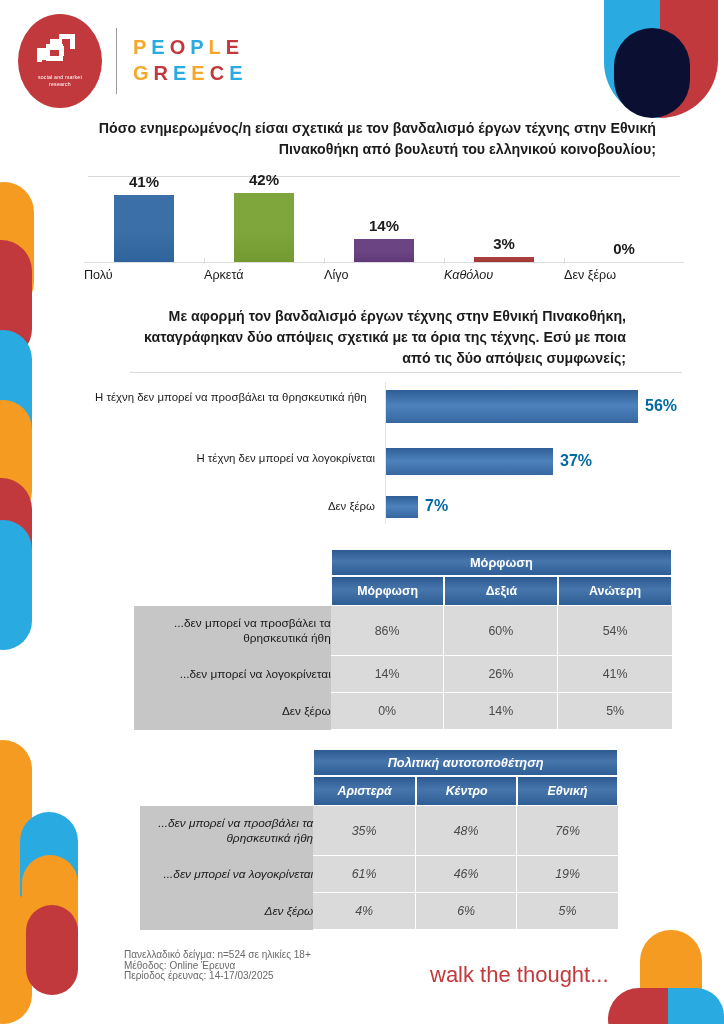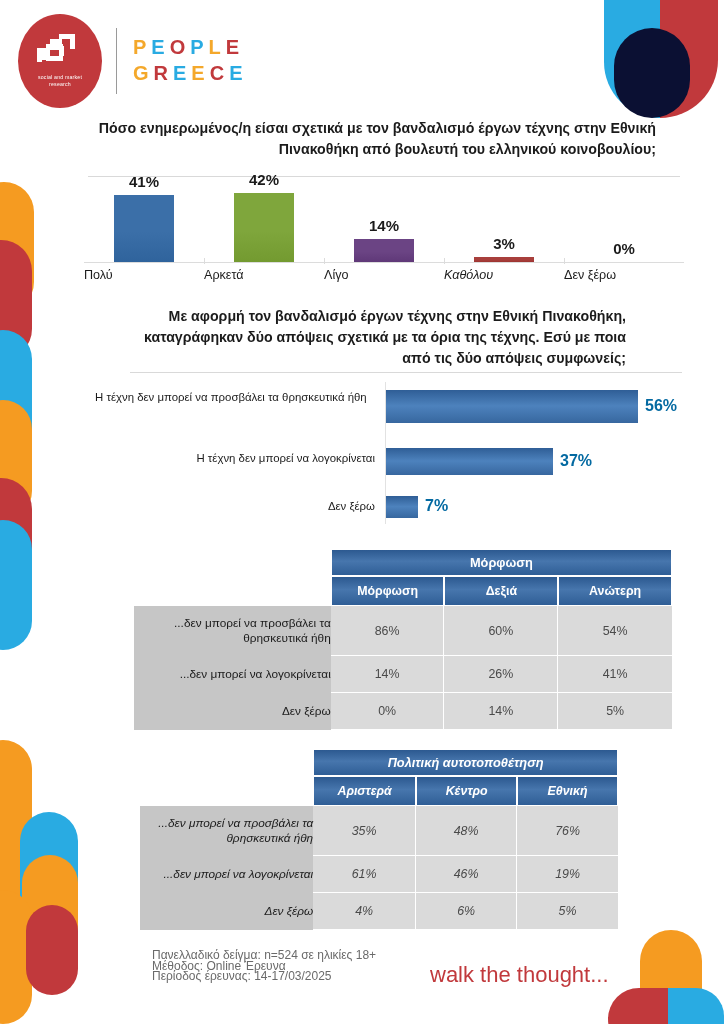--- a/index.html
+++ b/index.html
@@ -137,22 +137,22 @@
   }
   .cell {
     background: #dadada; color: #4a4a4a; font-size: 12.4px; text-align: center;
     border-right: 1px solid #ffffff; border-bottom: 1px solid #ffffff;
   }
   .cell.last { border-right: none; }
   .spacer-cell { background: #ffffff; border: none; }
 
   
   #footer {
-    position: absolute; left: 152px; top: 950px;
-    font-size: 12px; line-height: 10.6px; color: #6a6a6a;
+    position: absolute; left: 124px; top: 950px;
+    font-size: 10px; line-height: 10.6px; color: #6a6a6a;
   }
   #tagline {
     position: absolute; left: 430px; top: 962px;
     font-size: 22px; color: #C1393C;
   }
 </style>
 </head>
 <body>
 
 <div id="page">

